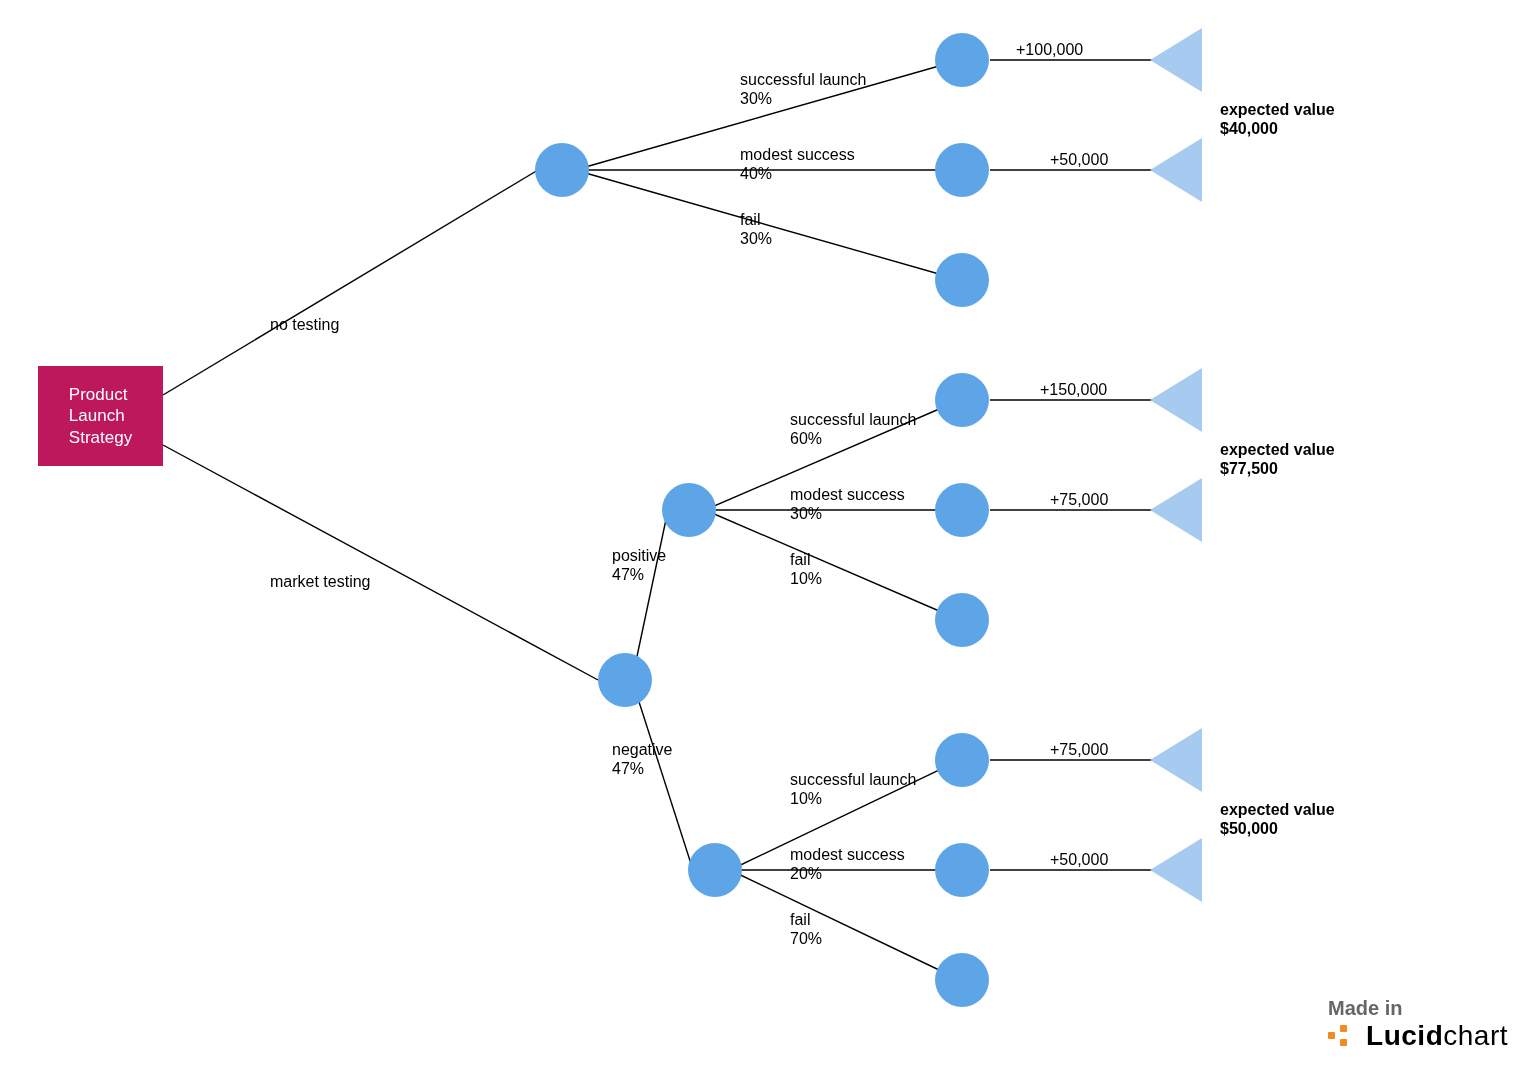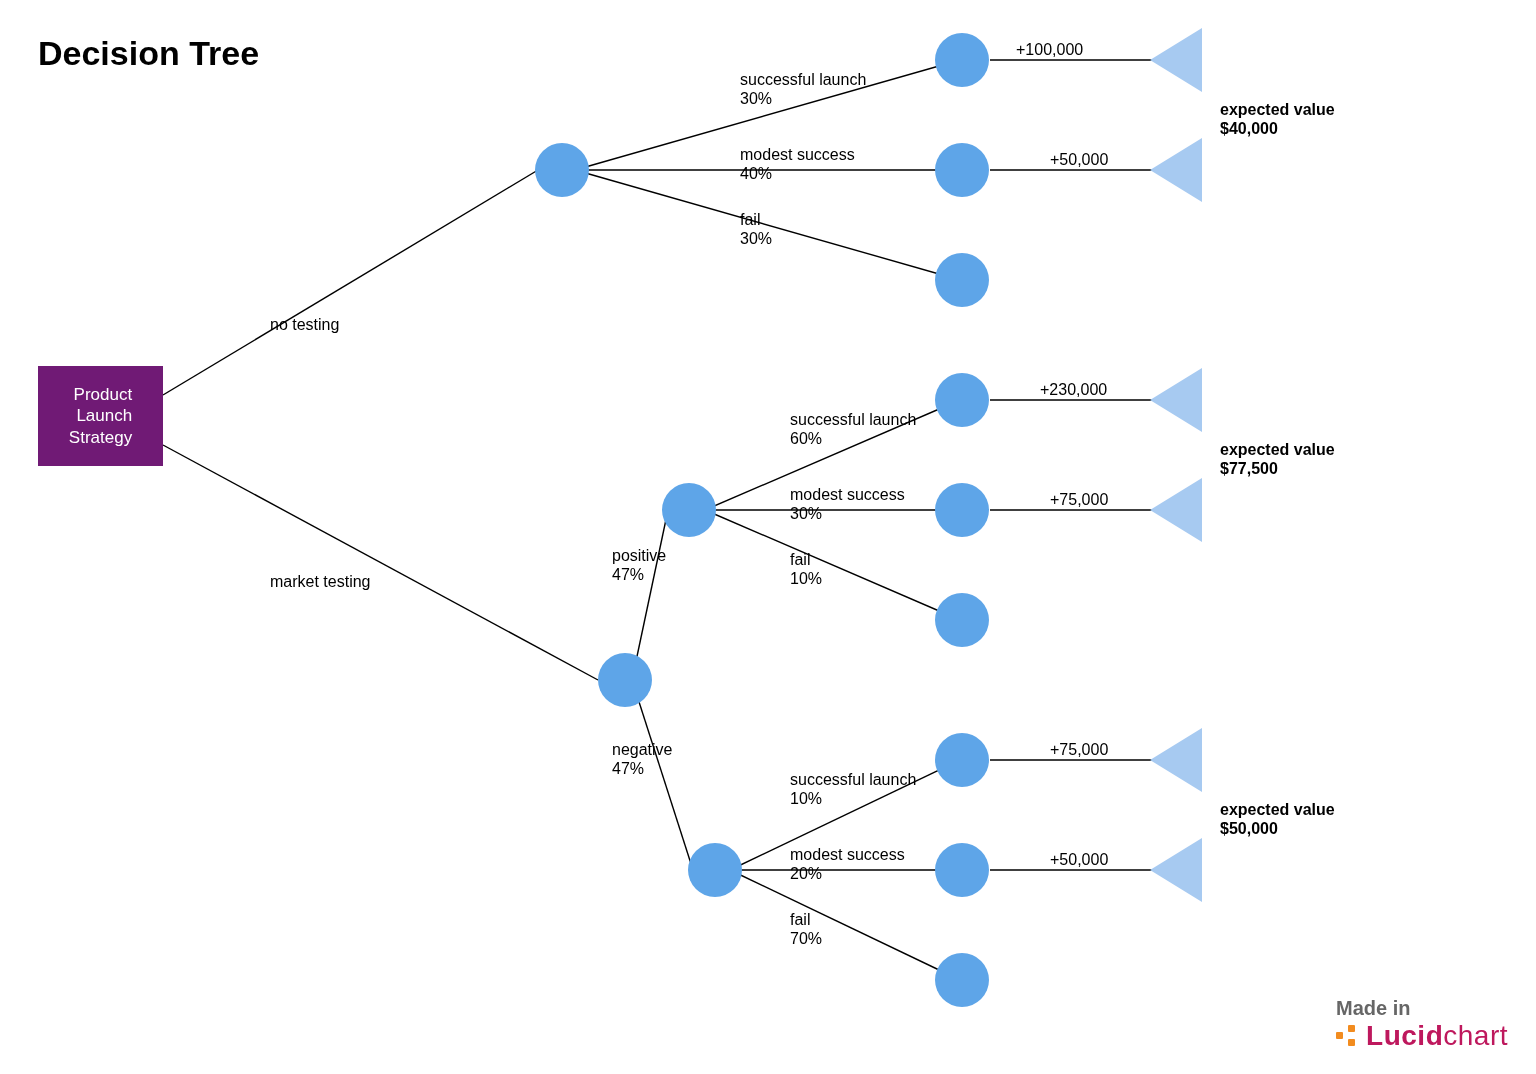--- a/index.html
+++ b/index.html
@@ -19,24 +19,24 @@
   }
   .title {
     position: absolute;
     left: 38px;
     top: 34px;
     font-size: 34px;
     font-weight: 700;
   }
   .root-box {
     position: absolute;
-    background: #701a75;
+    background: #be185d;
     color: #fff;
     font-size: 17px;
-    text-align: right;
+    text-align: left;
     display: flex;
     align-items: center;
     justify-content: center;
     line-height: 1.25;
     white-space: pre;
   }
   .circle {
     position: absolute;
     border-radius: 50%;
     background: #5ea5e8;
@@ -69,27 +69,27 @@
     right: 28px;
     bottom: 22px;
   }
   .footer .made {
     font-size: 20px;
     color: #666;
     font-weight: 600;
   }
   .footer .brand {
     font-size: 28px;
-    color: #be185d;
+    color: #000000;
     font-weight: 400;
     letter-spacing: 0.5px;
     display: flex;
     align-items: center;
     justify-content: flex-end;
-    gap: 8px;
+    gap: 16px;
   }
   .footer .brand b { font-weight: 700; }
   .logo {
     display: inline-block;
     width: 22px;
     height: 22px;
     position: relative;
   }
   .logo span {
     position: absolute;
@@ -100,21 +100,20 @@
   }
   .logo .d1 { left: 0; top: 7px; }
   .logo .d2 { left: 12px; top: 0; }
   .logo .d3 { left: 12px; top: 14px; }
 </style>
 </head>
 <body>
 
 <div class="stage">
 
-  <div class="title">Decision Tree</div>
 
   <svg class="wires">
 
     <line class="line" x1="163" y1="395" x2="538" y2="170"></line>
 
     <line class="line" x1="163" y1="445" x2="598" y2="680"></line>
 
     <line class="line" x1="575" y1="170" x2="960" y2="60"></line>
     <line class="line" x1="575" y1="170" x2="960" y2="170"></line>
     <line class="line" x1="575" y1="170" x2="960" y2="280"></line>
@@ -182,21 +181,21 @@
 60%</div>
   <div class="lbl" style="left:790px; top:485px;">modest success
 30%</div>
   <div class="lbl" style="left:790px; top:550px;">fail
 10%</div>
 
   <div class="circle" style="left:935px; top:373px; width:54px; height:54px;"></div>
   <div class="circle" style="left:935px; top:483px; width:54px; height:54px;"></div>
   <div class="circle" style="left:935px; top:593px; width:54px; height:54px;"></div>
 
-  <div class="lbl" style="left:1040px; top:380px;">+230,000</div>
+  <div class="lbl" style="left:1040px; top:380px;">+150,000</div>
   <div class="lbl" style="left:1050px; top:490px;">+75,000</div>
 
   <div class="tri" style="left:1150px; top:368px;"></div>
   <div class="tri" style="left:1150px; top:478px;"></div>
 
   <div class="lbl bold" style="left:1220px; top:440px;">expected value
 $77,500</div>
 
   <div class="lbl" style="left:790px; top:770px;">successful launch
 10%</div>

